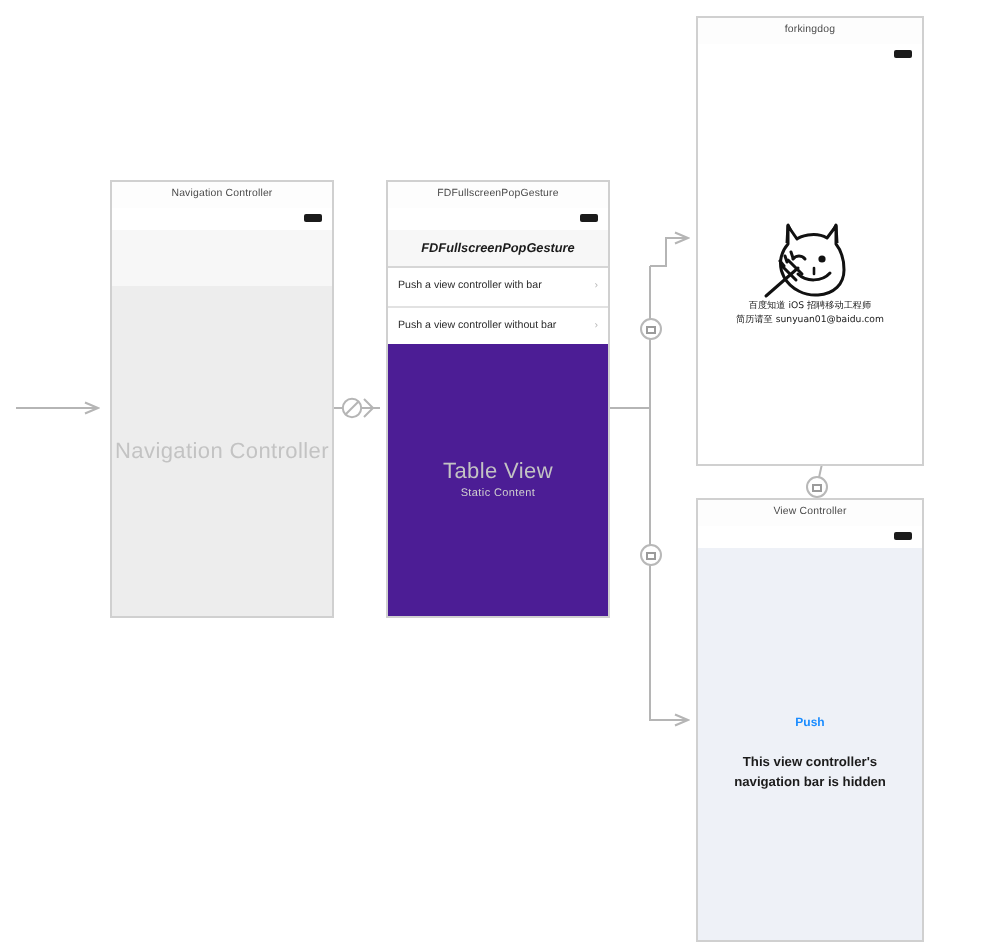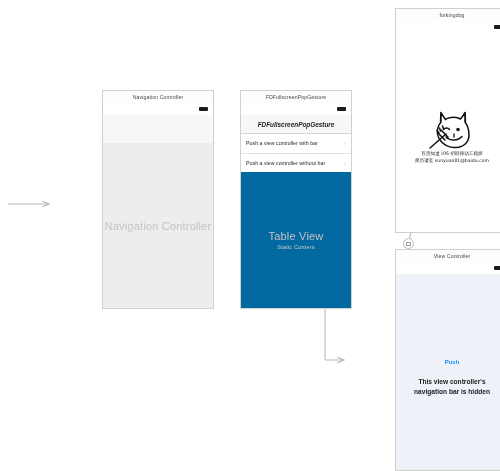--- a/index.html
+++ b/index.html
@@ -7,21 +7,21 @@
     width:500px;height:471px;
     background:#ffffff;
     font-family:"Liberation Sans","DejaVu Sans",sans-serif;
     overflow:hidden;
     position:relative;
     -webkit-font-smoothing:antialiased;
   }
   #canvas{position:absolute;left:0;top:0;width:500px;height:471px;}
 
   
-  .scene{position:absolute;background:#ffffff;border:1px solid #d0d0d0;box-sizing:border-box;margin-left:47px;}
+  .scene{position:absolute;background:#ffffff;border:1px solid #d0d0d0;box-sizing:border-box;}
   .scene-title{
     height:13px;line-height:13px;text-align:center;
     font-size:5.2px;color:#4a4a4a;letter-spacing:.1px;
     border-bottom:1px solid #dcdcdc;background:#fdfdfd;
     white-space:nowrap;overflow:hidden;
   }
   .scene-body{position:absolute;left:0;right:0;top:13px;bottom:0;overflow:hidden;}
 
   
   .statusbar{position:relative;height:11px;background:#ffffff;}
@@ -58,21 +58,21 @@
   .tv-row{
     position:relative;height:19px;border-bottom:1px solid #e2e2e2;background:#ffffff;
   }
   .tv-row-label{
     position:absolute;left:5px;top:6px;font-size:5.3px;color:#2b2b2b;white-space:nowrap;
   }
   .tv-chevron{
     position:absolute;right:5px;top:6px;font-size:5.2px;color:#b9b9b9;line-height:6px;
   }
   #scene-table .tv-fill{
-    position:absolute;left:0;right:0;top:68px;bottom:0;background:#0369a1;padding-left:29px;
+    position:absolute;left:0;right:0;top:68px;bottom:0;background:#4c1d95;padding-left:29px;
   }
 
   
   #scene-fork{left:348px;top:8px;width:114px;height:225px;}
   #scene-fork .fork-body{position:absolute;left:0;right:0;top:11px;bottom:0;background:#ffffff;}
   .logo-wrap{
     position:absolute;left:0;right:0;top:78px;text-align:center;
   }
   .fork-lines{
     position:absolute;left:0;right:0;top:117px;text-align:center;

